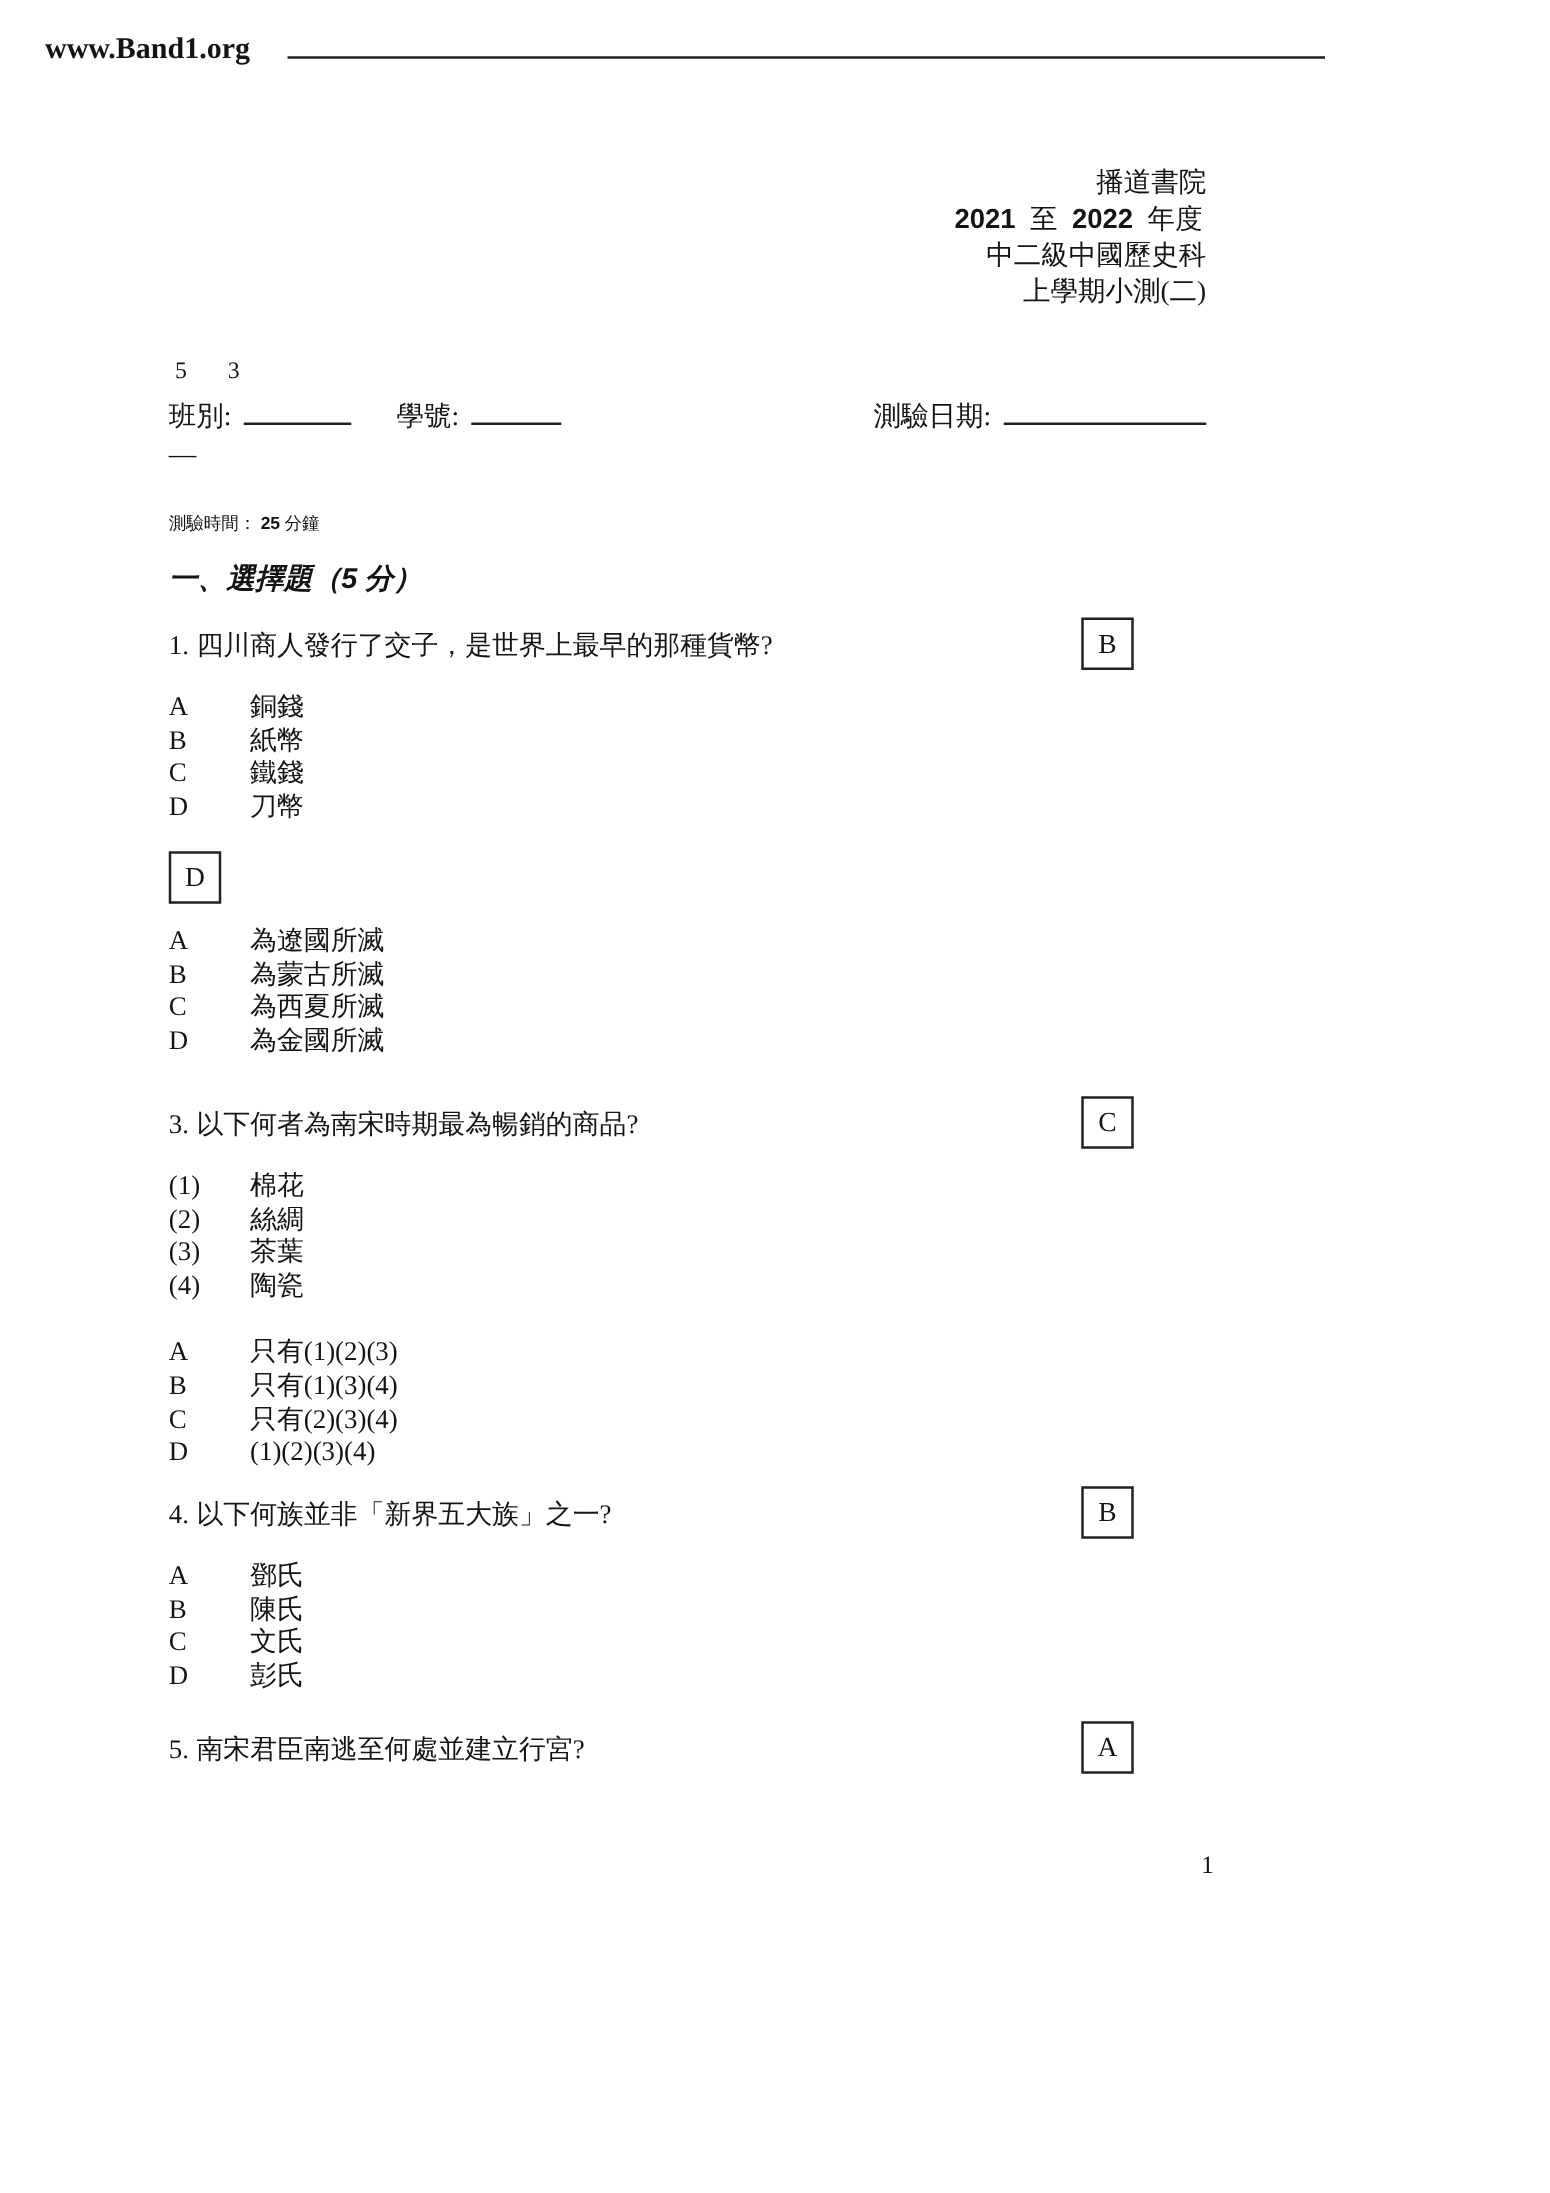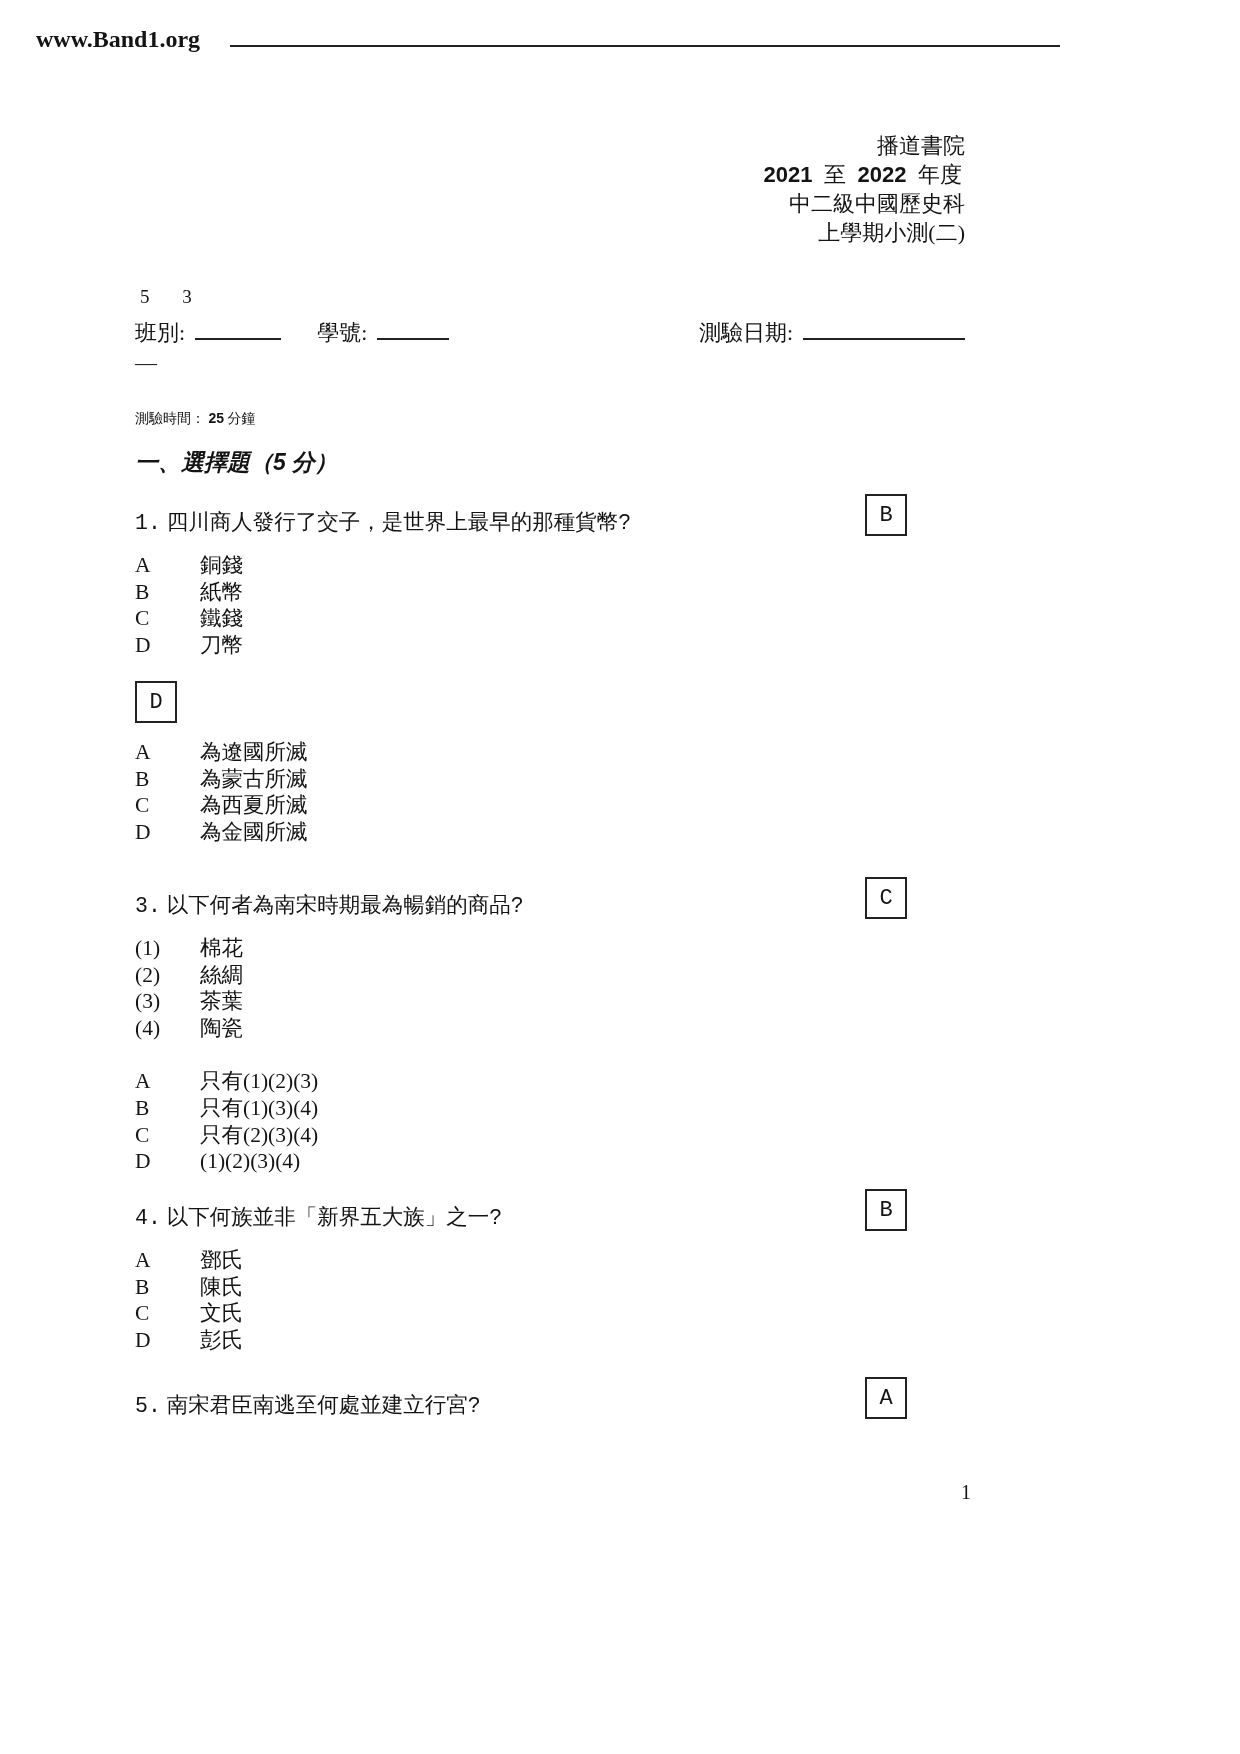--- a/index.html
+++ b/index.html
@@ -30,21 +30,21 @@
   .score-ji { margin-right:52px; }
   .slash { display:inline-block; width:2px; height:38px; background:#222;
            transform:rotate(27deg); margin:-8px 8px -12px 18px; }
   .name-note { top:286px; left:140px; font-size:19px; letter-spacing:14px; }
   .dash-note { top:350px; left:135px; font-size:22px; }
   .time-line { top:410px; left:135px; font-size:14px; }
   .section-head { top:447px; left:135px; font-size:23px; font-weight:bold;font-style:italic; }
 
   
   .question { left:135px; width:830px; font-size:21.5px; }
-  .q-head { display:flex; align-items:flex-end;font-family:Liberation Mono, monospace; }
+  .q-head { display:flex; align-items:center; }
   .q-text { flex:1; }
   .q-text .q-num { margin-right:6px; }
   .answer-box { flex:none; width:42px; height:42px; border:2px solid #222;
                 display:flex; align-items:center; justify-content:center;
                 font-size:22px; margin-right:58px; background:#fff; }
   .options { margin-top:16px; }
   .option { display:flex; line-height:26.6px; }
   .opt-label { width:65px; flex:none; }
   .group-gap { margin-top:27px; }
 

